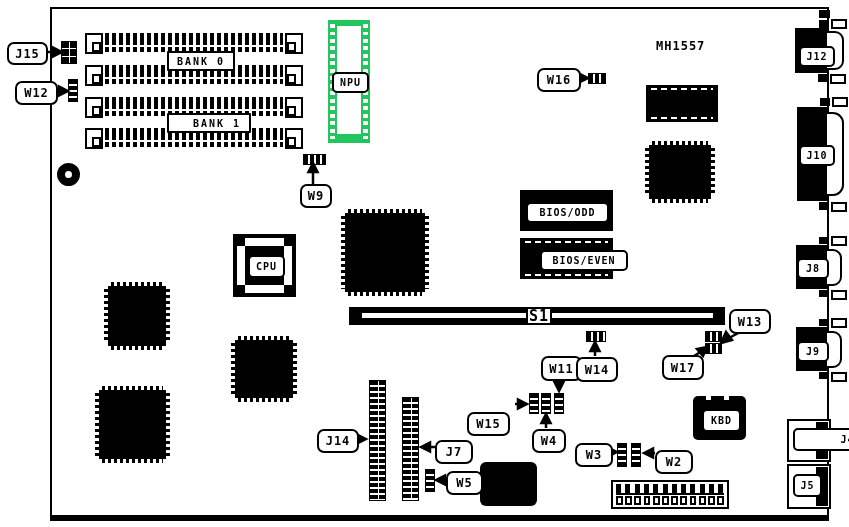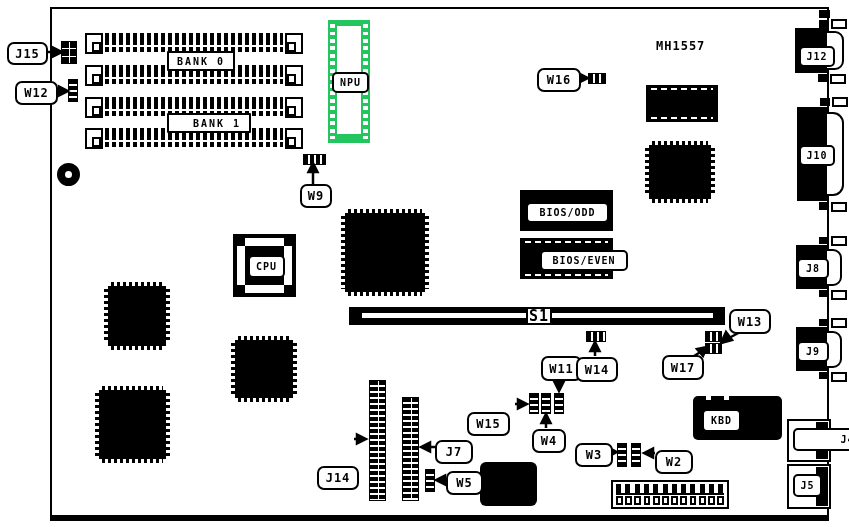--- a/index.html
+++ b/index.html
@@ -203,21 +203,21 @@
     <div class="plate sq" style="left:177px;top:0px;width:22px;height:14px;font-size:15px;">S1</div>
   </div>
 
   <div class="jh" style="left:586px;top:331px;width:18px;height:9px;"></div>
   <div class="jh" style="left:705px;top:331px;width:15px;height:9px;"></div>
   <div class="jh" style="left:705px;top:343px;width:15px;height:9px;"></div>
   <div class="jv" style="left:529px;top:393px;width:8px;height:19px;"></div>
   <div class="jv" style="left:541px;top:393px;width:8px;height:19px;"></div>
   <div class="jv" style="left:554px;top:393px;width:8px;height:19px;"></div>
 
-  <div class="abs kbd" style="left:693px;top:396px;width:53px;height:44px;padding-left:36px;">
+  <div class="abs kbd" style="left:693px;top:396px;width:53px;height:44px;">
     <div class="plate" style="left:9px;top:13px;width:35px;height:19px;font-size:10px;">KBD</div>
   </div>
 
   <div class="abs hdr" style="left:369px;top:380px;width:15px;height:119px;"></div>
   <div class="abs hdr" style="left:402px;top:397px;width:15px;height:102px;"></div>
   <div class="jv" style="left:425px;top:469px;width:8px;height:21px;"></div>
   <div class="abs blk" style="left:480px;top:462px;width:57px;height:44px;border-radius:6px;"></div>
   <div class="jv" style="left:617px;top:443px;width:8px;height:22px;"></div>
   <div class="jv" style="left:631px;top:443px;width:8px;height:22px;"></div>
 
@@ -320,18 +320,18 @@
   <div class="callout" style="left:7px;top:42px;width:37px;height:19px;">J15</div>
   <div class="callout" style="left:15px;top:81px;width:39px;height:20px;">W12</div>
   <div class="callout" style="left:537px;top:68px;width:40px;height:20px;">W16</div>
   <div class="callout" style="left:300px;top:184px;width:28px;height:20px;">W9</div>
   <div class="callout" style="left:729px;top:309px;width:38px;height:21px;">W13</div>
   <div class="callout" style="left:541px;top:356px;width:37px;height:21px;">W11</div>
   <div class="callout" style="left:576px;top:357px;width:38px;height:21px;">W14</div>
   <div class="callout" style="left:662px;top:355px;width:38px;height:21px;">W17</div>
   <div class="callout" style="left:467px;top:395px;width:39px;height:20px;margin-top:17px;">W15</div>
   <div class="callout" style="left:532px;top:429px;width:30px;height:20px;">W4</div>
-  <div class="callout" style="left:317px;top:429px;width:38px;height:20px;margin-top:37px;">J14</div>
+  <div class="callout" style="left:317px;top:429px;width:38px;height:20px;">J14</div>
   <div class="callout" style="left:435px;top:440px;width:34px;height:20px;">J7</div>
   <div class="callout" style="left:446px;top:471px;width:33px;height:20px;">W5</div>
   <div class="callout" style="left:575px;top:443px;width:34px;height:20px;">W3</div>
   <div class="callout" style="left:655px;top:450px;width:34px;height:20px;">W2</div>
 </div>
 
 </body></html>

